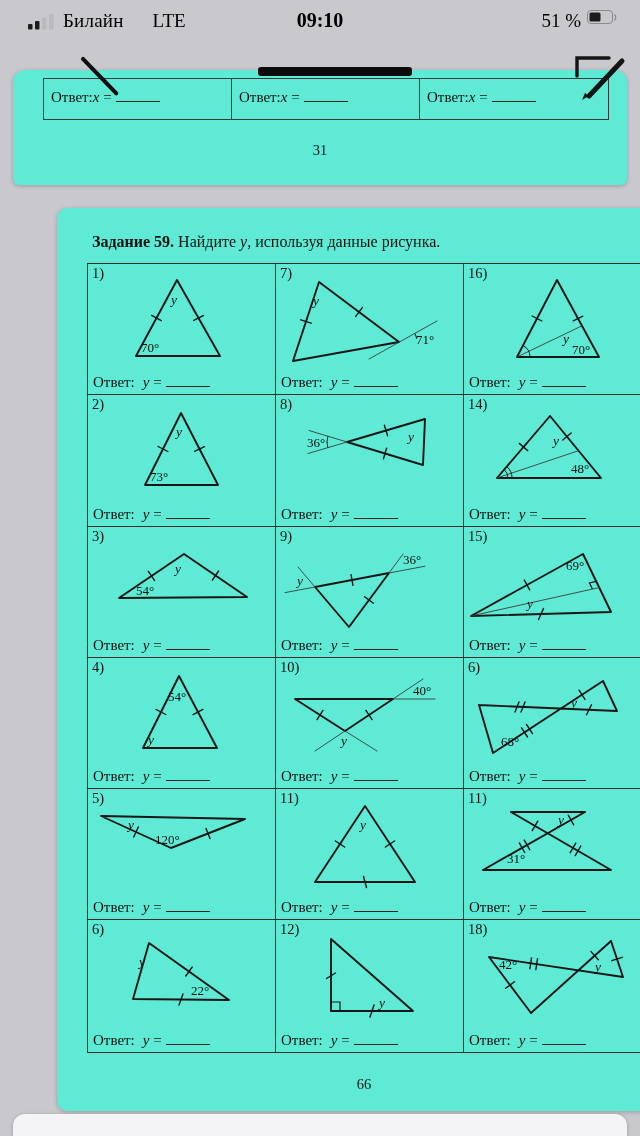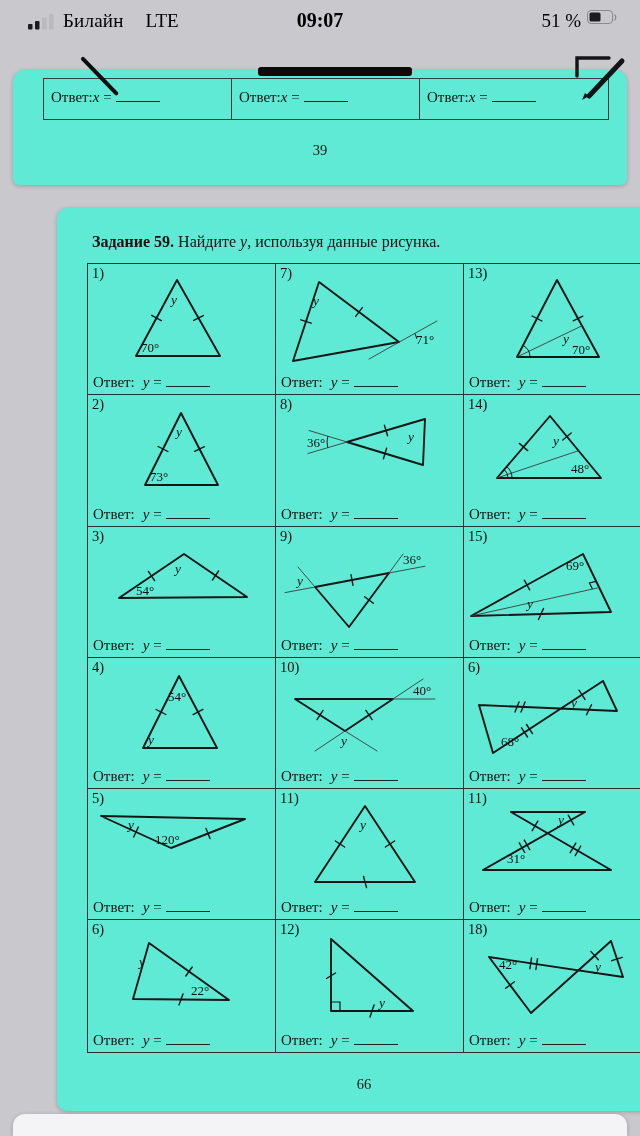--- a/index.html
+++ b/index.html
@@ -8,21 +8,21 @@
     background:#c8c8cd;
     font-family:"Liberation Serif",serif;color:#111;
   }
   
   .statusbar{
     position:absolute;top:0;left:0;width:640px;height:44px;
     font-family:Liberation Serif, serif;color:#000;
   }
   .sb-left{position:absolute;left:28px;top:10px;display:flex;align-items:center;gap:8px;}
   .sb-carrier{font-size:19px;letter-spacing:.2px;}
-  .sb-net{font-size:19px;margin-left:14px;}
+  .sb-net{font-size:19px;margin-left:21px;}
   .sb-time{position:absolute;left:0;right:0;top:9px;text-align:center;font-size:20px;font-weight:700;}
   .sb-right{position:absolute;right:22px;top:10px;display:flex;gap:6px;}
   .sb-batt-txt{font-size:19px;}
   
   .page{
     position:absolute;left:13px;width:614px;background:#5eead4;
     box-shadow:0 1px 4px rgba(0,0,0,.22);
   }
   .page65{top:70px;height:115px;border-radius:12px 12px 6px 6px;}
   .page66{top:208px;height:903px;border-radius:10px;margin-left:44px;}
@@ -80,21 +80,21 @@
     <div class="sb-left">
       <svg width="27" height="17">
         <rect x="0" y="11" width="4.5" height="5.5" rx="1" fill="#1c1c1e"></rect>
         <rect x="7" y="8" width="4.5" height="8.5" rx="1" fill="#1c1c1e"></rect>
         <rect x="14" y="4.5" width="4.5" height="12" rx="1" fill="#b9b9be"></rect>
         <rect x="21" y="1" width="4.5" height="15.5" rx="1" fill="#b9b9be"></rect>
       </svg>
       <span class="sb-carrier">Билайн</span>
       <span class="sb-net">LTE</span>
     </div>
-    <div class="sb-time">09:07</div>
+    <div class="sb-time">09:10</div>
     <div class="sb-right">
       <span class="sb-batt-txt">51 %</span>
       <svg width="31" height="15">
         <rect x="0.5" y="0.5" width="25" height="13" rx="3.5" fill="none" stroke="#8a8a8e"></rect>
         <rect x="2.5" y="2.5" width="11" height="9" rx="1.5" fill="#1c1c1e"></rect>
         <path d="M27.5 4.5 q2.5 3 0 6" fill="none" stroke="#8a8a8e" stroke-width="1.2"></path>
       </svg>
     </div>
   </div>
 
@@ -112,21 +112,21 @@
       <div class="a-cell">
         <span>Ответ:</span><span class="gap"></span><i>x</i> <span>=</span><span class="blank"></span>
       </div>
       <div class="a-cell">
         <span>Ответ:</span><span class="gap"></span><i>x</i> <span>=</span><span class="blank"></span>
       </div>
       <div class="a-cell">
         <span>Ответ:</span><span class="gap"></span><i>x</i> <span>=</span><span class="blank"></span>
       </div>
     </div>
-    <div class="pnum">39</div>
+    <div class="pnum">31</div>
   </div>
 
   <div class="page page66">
     <div class="heading"><b>Задание 59.</b><span> Найдите </span><i>y</i><span>, используя данные рисунка.</span></div>
 
     <div class="grid">
 
       <div class="cell">
         <span class="cnum">1)</span>
         <svg class="fig" width="184" height="92" viewBox="0 0 184 92">
@@ -151,21 +151,21 @@
               <line x1="23.8" y1="42.8" x2="34.2" y2="46.2"></line>
               <line x1="78.7" y1="39.4" x2="85.3" y2="30.6"></line>
             </g>
           <text class="tv" x="36" y="28">y</text>
           <text class="ta" x="139" y="67">71°</text>
         </svg>
         <div class="ans"><span>Ответ:</span><span class="gap"></span><i>y</i> <span>=</span><span class="blank"></span></div>
       </div>
 
       <div class="cell">
-        <span class="cnum">13)</span>
+        <span class="cnum">16)</span>
         <svg class="fig" width="184" height="92" viewBox="0 0 184 92">
           <polygon class="tri" points="92,3 52,80 134,80"></polygon>
           <line class="thin" x1="52" y1="80" x2="117" y2="48.8"></line>
           <path class="arc" d="M 65 80 A 13 13 0 0 0 58 68.5"></path>
           <g class="tick">
               <line x1="67.1" y1="39" x2="76.9" y2="44"></line>
               <line x1="108.2" y1="43.8" x2="117.8" y2="39.2"></line>
             </g>
           <text class="tv" x="98" y="66">y</text>
           <text class="ta" x="107" y="77">70°</text>

